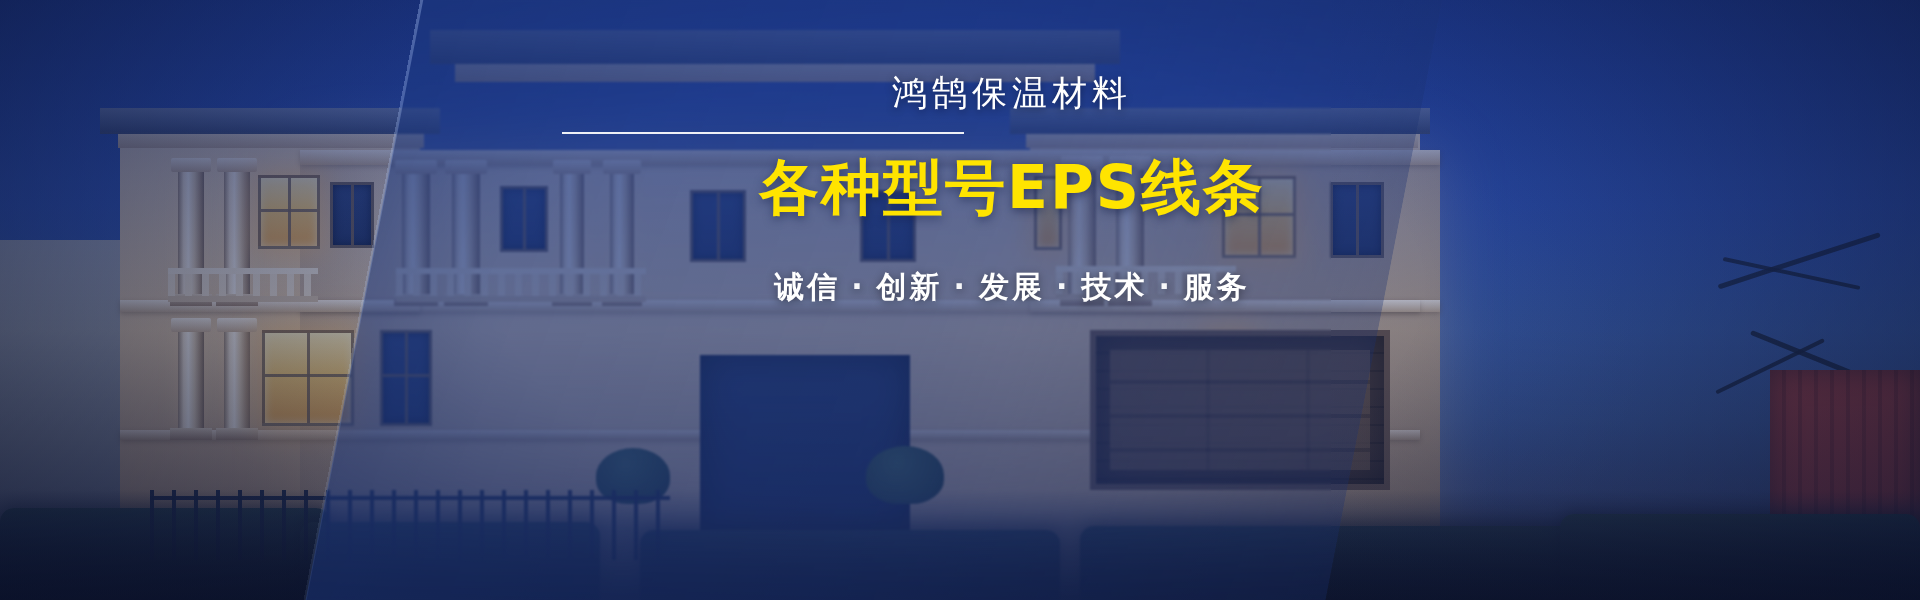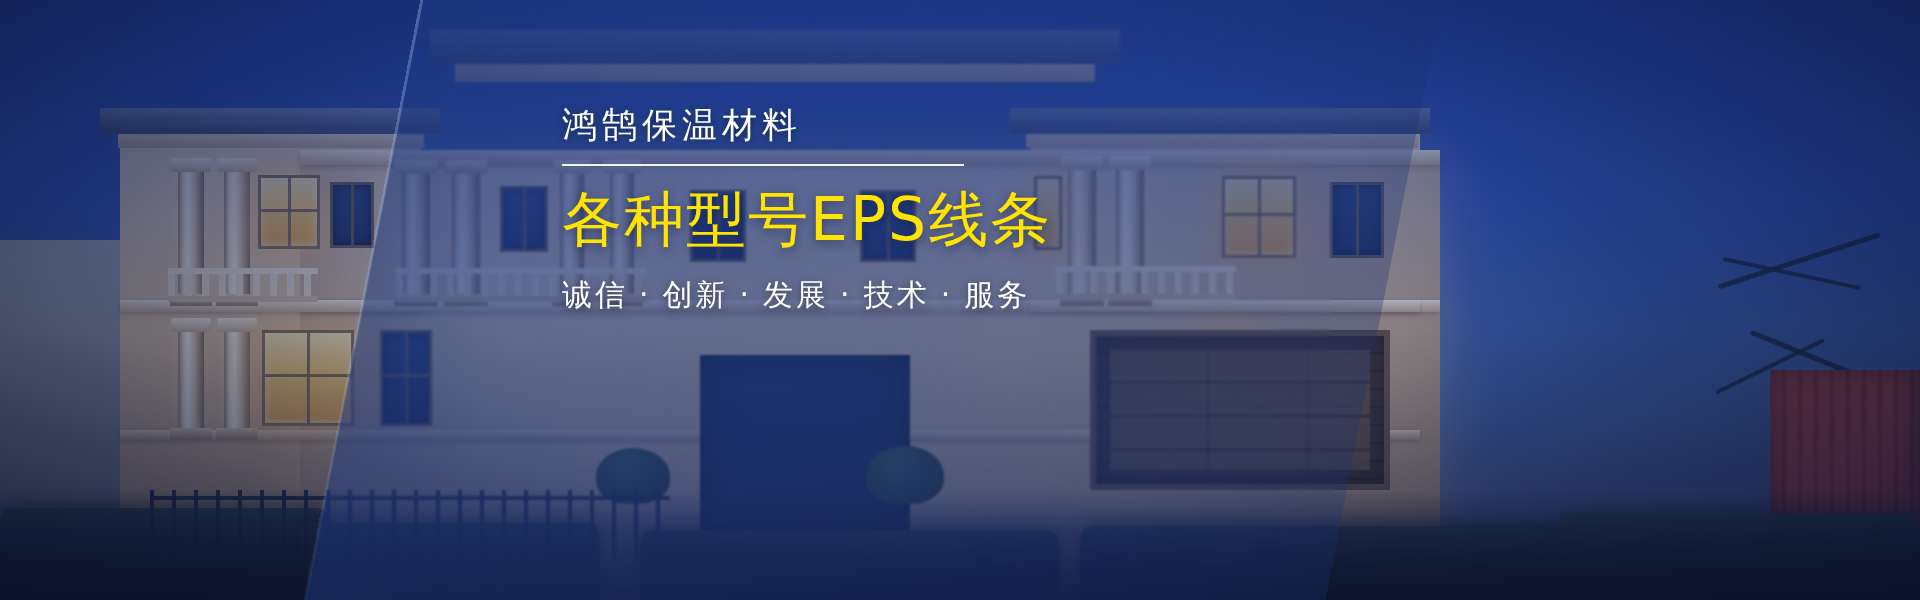--- a/index.html
+++ b/index.html
@@ -205,40 +205,40 @@
     backdrop-filter:blur(1px);
   }
   .panel-edge {
     position:absolute; left:428px; top:-40px; width:3px; height:700px;
     background:linear-gradient(180deg, rgba(180,205,255,.35), rgba(180,205,255,.05));
     transform:skewX(-11deg); transform-origin:top left;
   }
 
   
   .text-wrap {
-    position:absolute; left:562px; top:104px; width:900px; z-index:8;
+    position:absolute; left:562px; top:72px; width:900px; z-index:8;text-align:center;
   }
   .brand {
     font-size:35px; letter-spacing:5px; color:#ffffff; font-weight:400;
     text-shadow:0 2px 8px rgba(0,0,0,.45);
     line-height:1.25;
   }
   .rule {
     margin:16px 0 14px 0; width:402px; height:2px;
     background:rgba(255,255,255,.92);
   }
   .h1 {
-    font-size:60px; font-weight:normal; color:#ffe400; letter-spacing:2px;
+    font-size:60px; font-weight:bold; color:#ffe400; letter-spacing:2px;
     line-height:1.32;
     text-shadow:0 3px 10px rgba(18,30,70,.55);
     white-space:nowrap;
   }
   .tagline {
-    margin-top:16px;
-    font-size:30px; color:#ffffff; letter-spacing:3px; font-weight:400;
+    margin-top:40px;
+    font-size:30px; color:#ffffff; letter-spacing:3px; font-weight:700;
     text-shadow:0 2px 8px rgba(0,0,0,.45);
     white-space:nowrap;
   }
   .tagline .sep { padding:0 11px; opacity:.95; }
 </style>
 </head>
 <body>
 
 <div id="banner">
 

